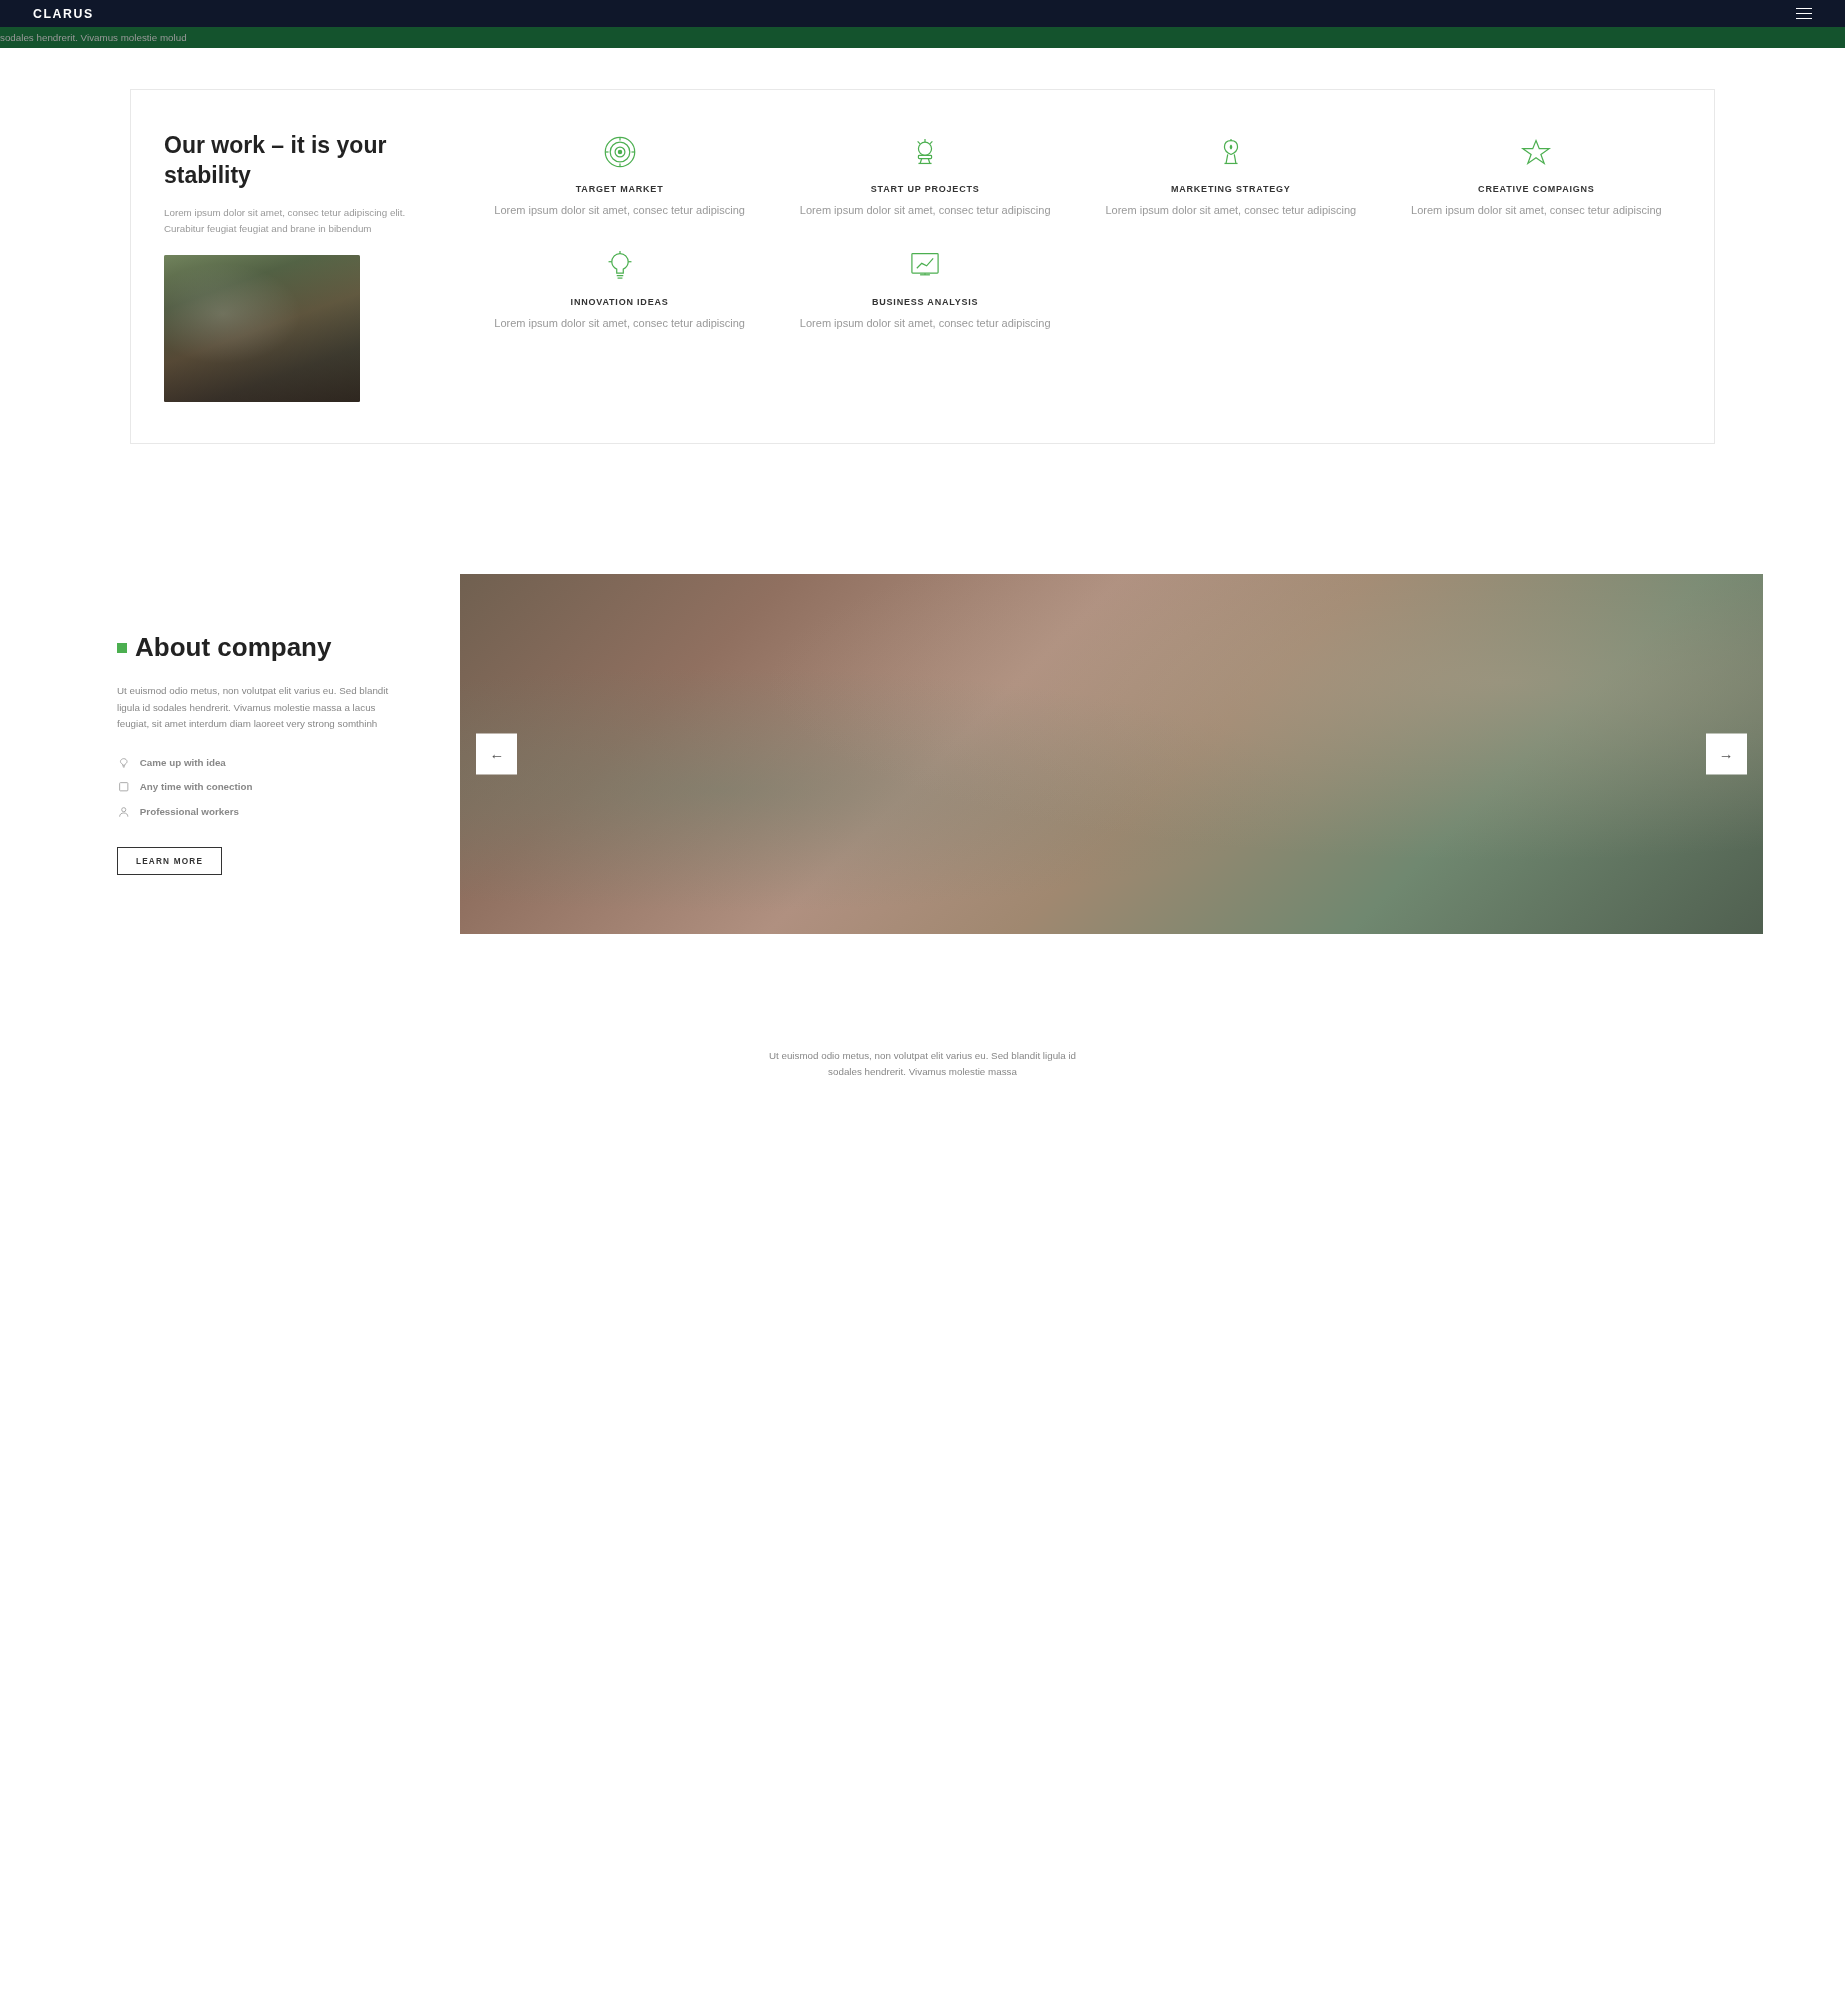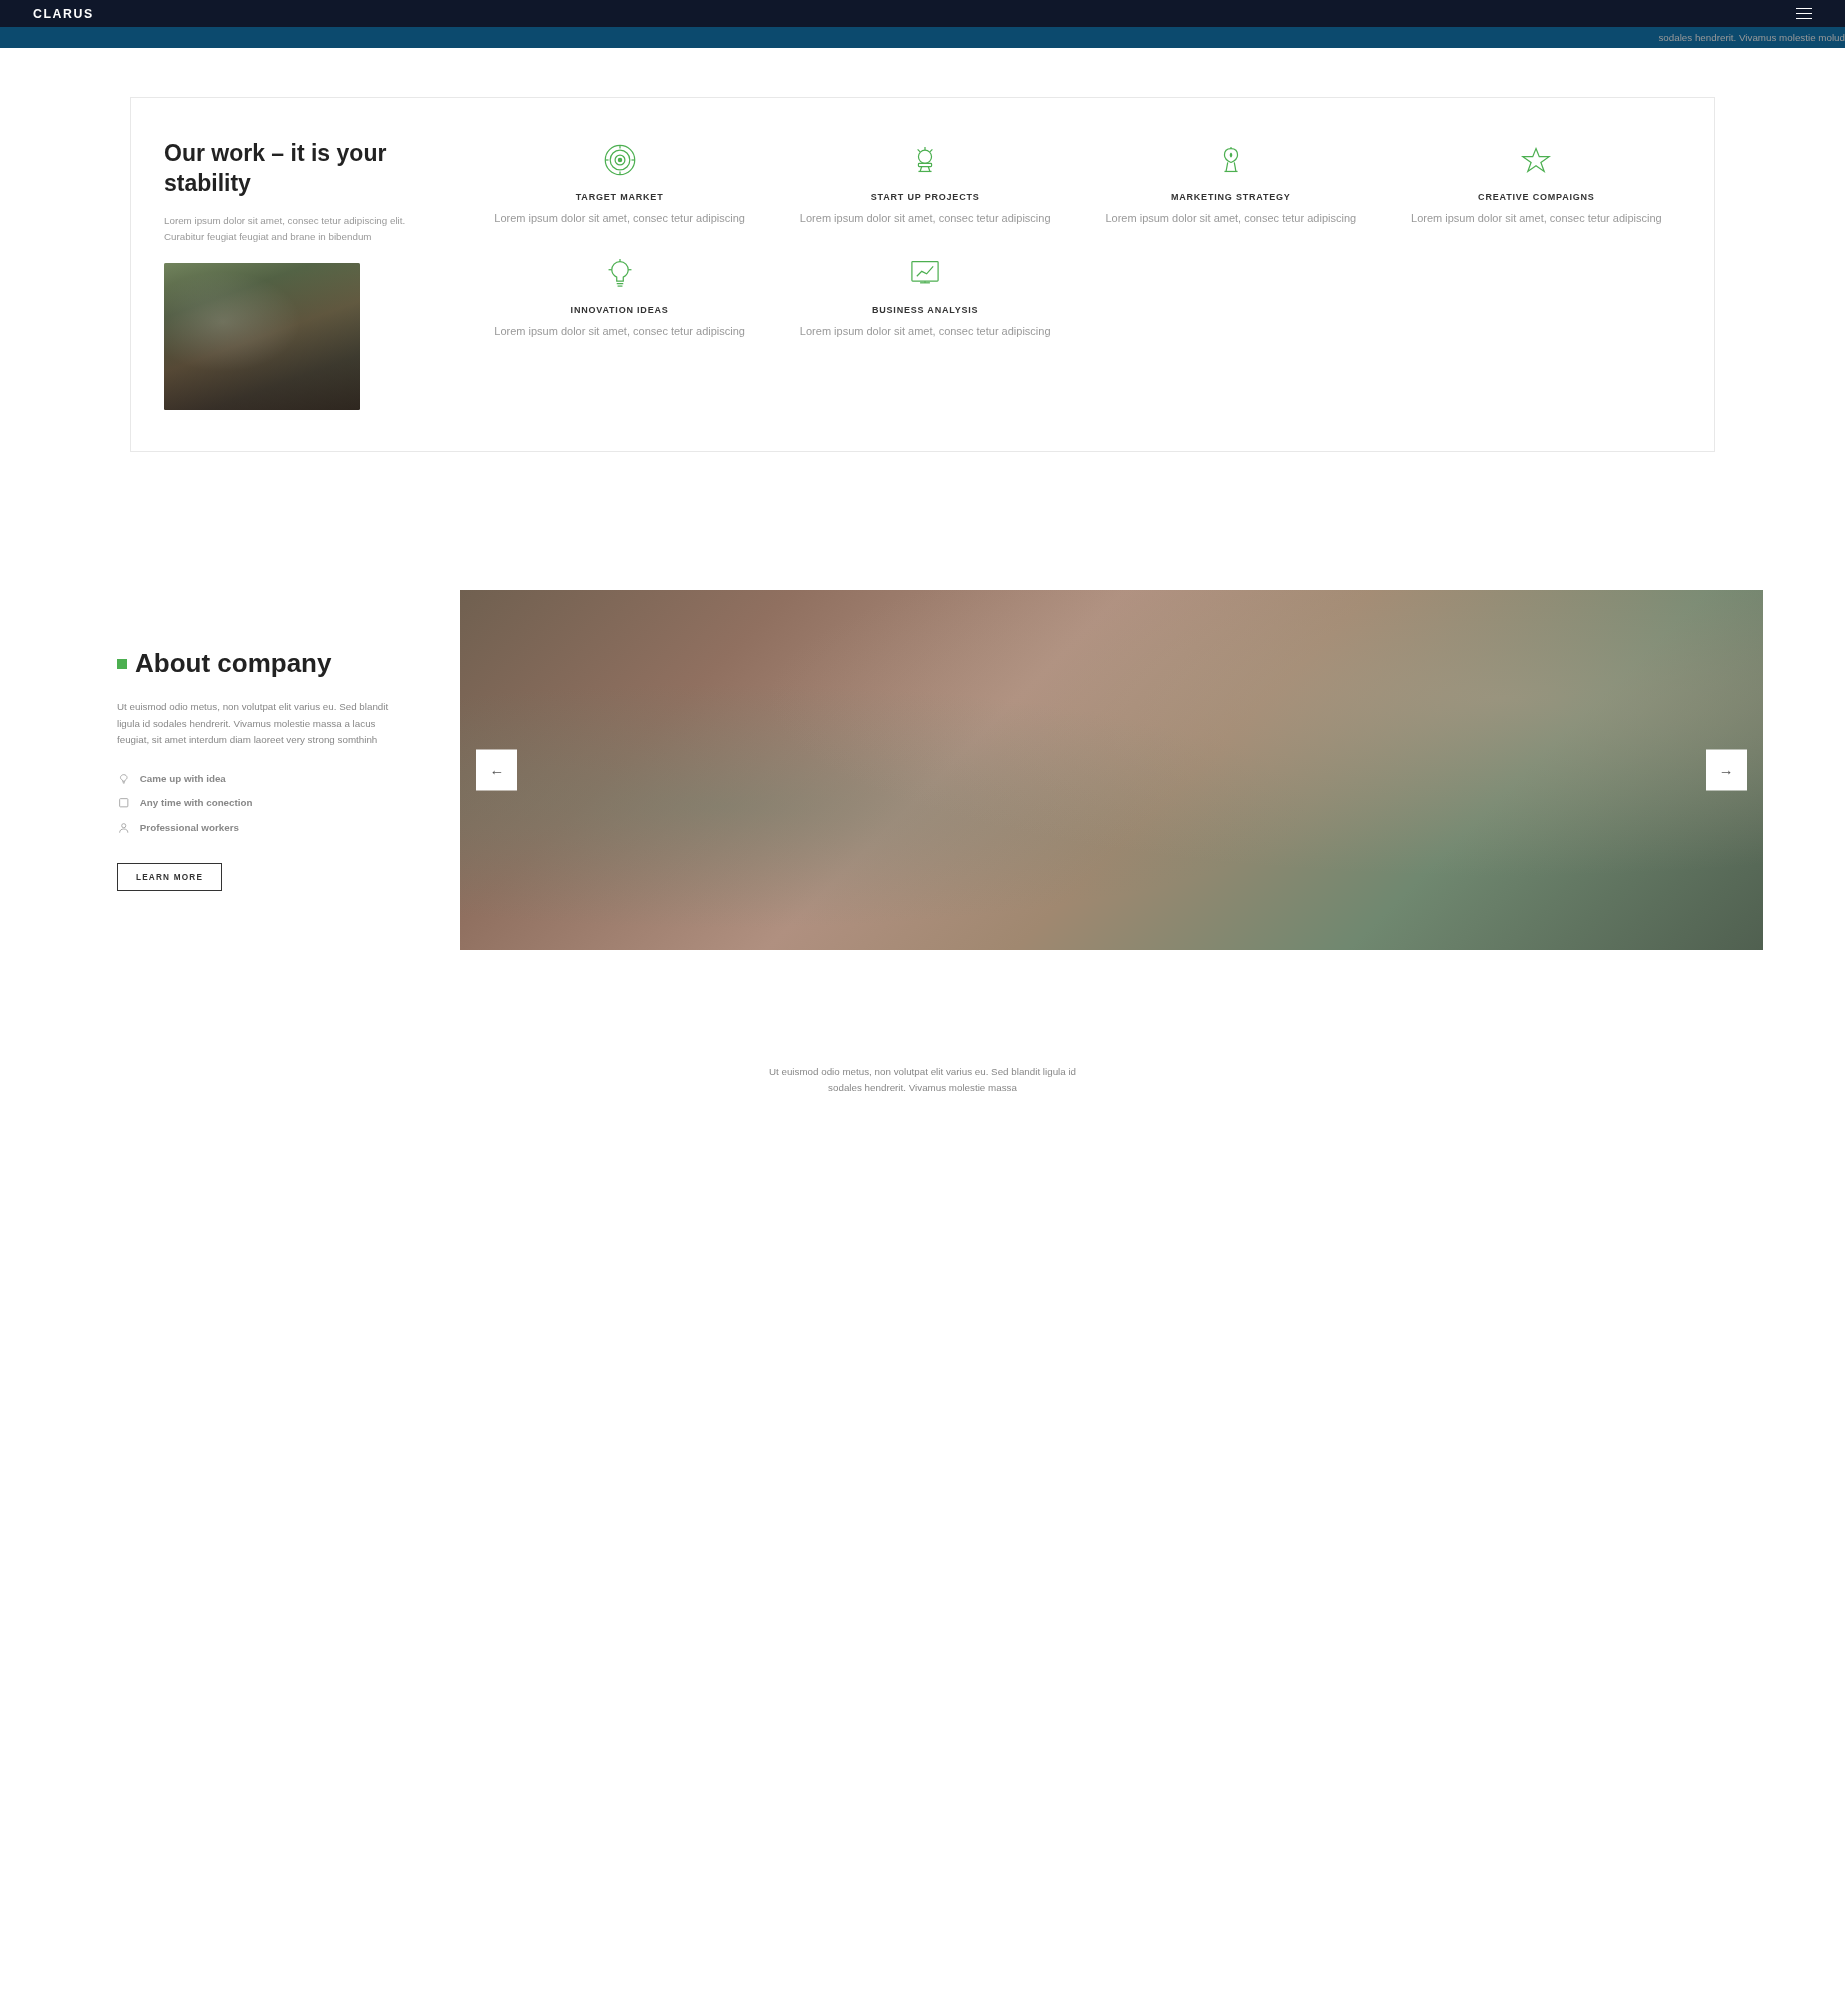--- a/index.html
+++ b/index.html
@@ -28,25 +28,25 @@
     }
     .navbar-menu-icon span {
       display: block;
       width: 16.4px;
       height: 1.6px;
       background: #fff;
     }
 
     
     .top-text {
-      text-align: right;
+      text-align: left;
       font-size: 9.8px;
       color: #999;
       padding: 4.9px 0;
-      background: #0c4a6e;
+      background: #14532d;
     }
     .our-work-left {
       min-width: 245px;
       max-width: 262px;
     }
     .our-work-title {
       font-size: 23px;
       font-weight: bold;
       color: #222;
       line-height: 1.3;
@@ -234,21 +234,21 @@
     .info-desc {
       font-size: 9.8px;
       color: #888;
       line-height: 1.7;
       max-width: 311px;
       margin: 0 auto;
     }
 
     
     .our-work-wrapper {
-      margin: 8px 65px;
+      margin: 0 65px;
       border: 0.8px solid #e8e8e8;
       padding: 41px 33px;
       display: flex;
       gap: 49px;
       align-items: flex-start;
     }
   </style>
 </head>
 <body>
 

